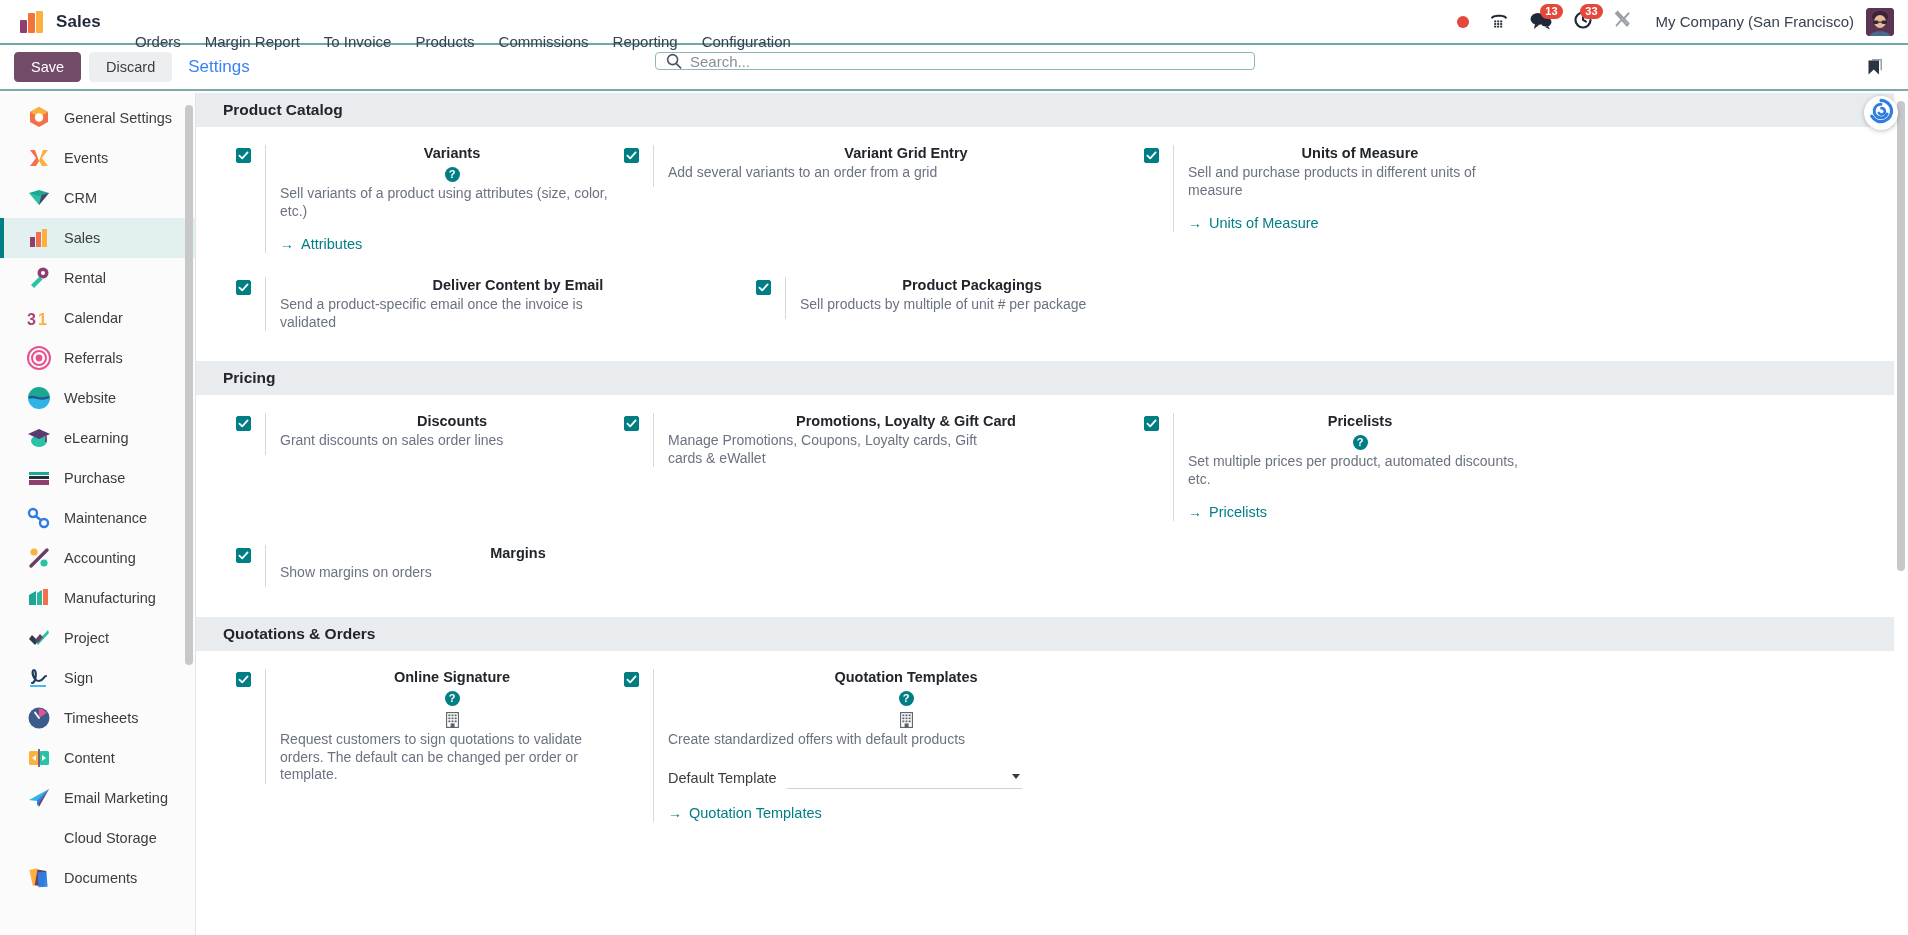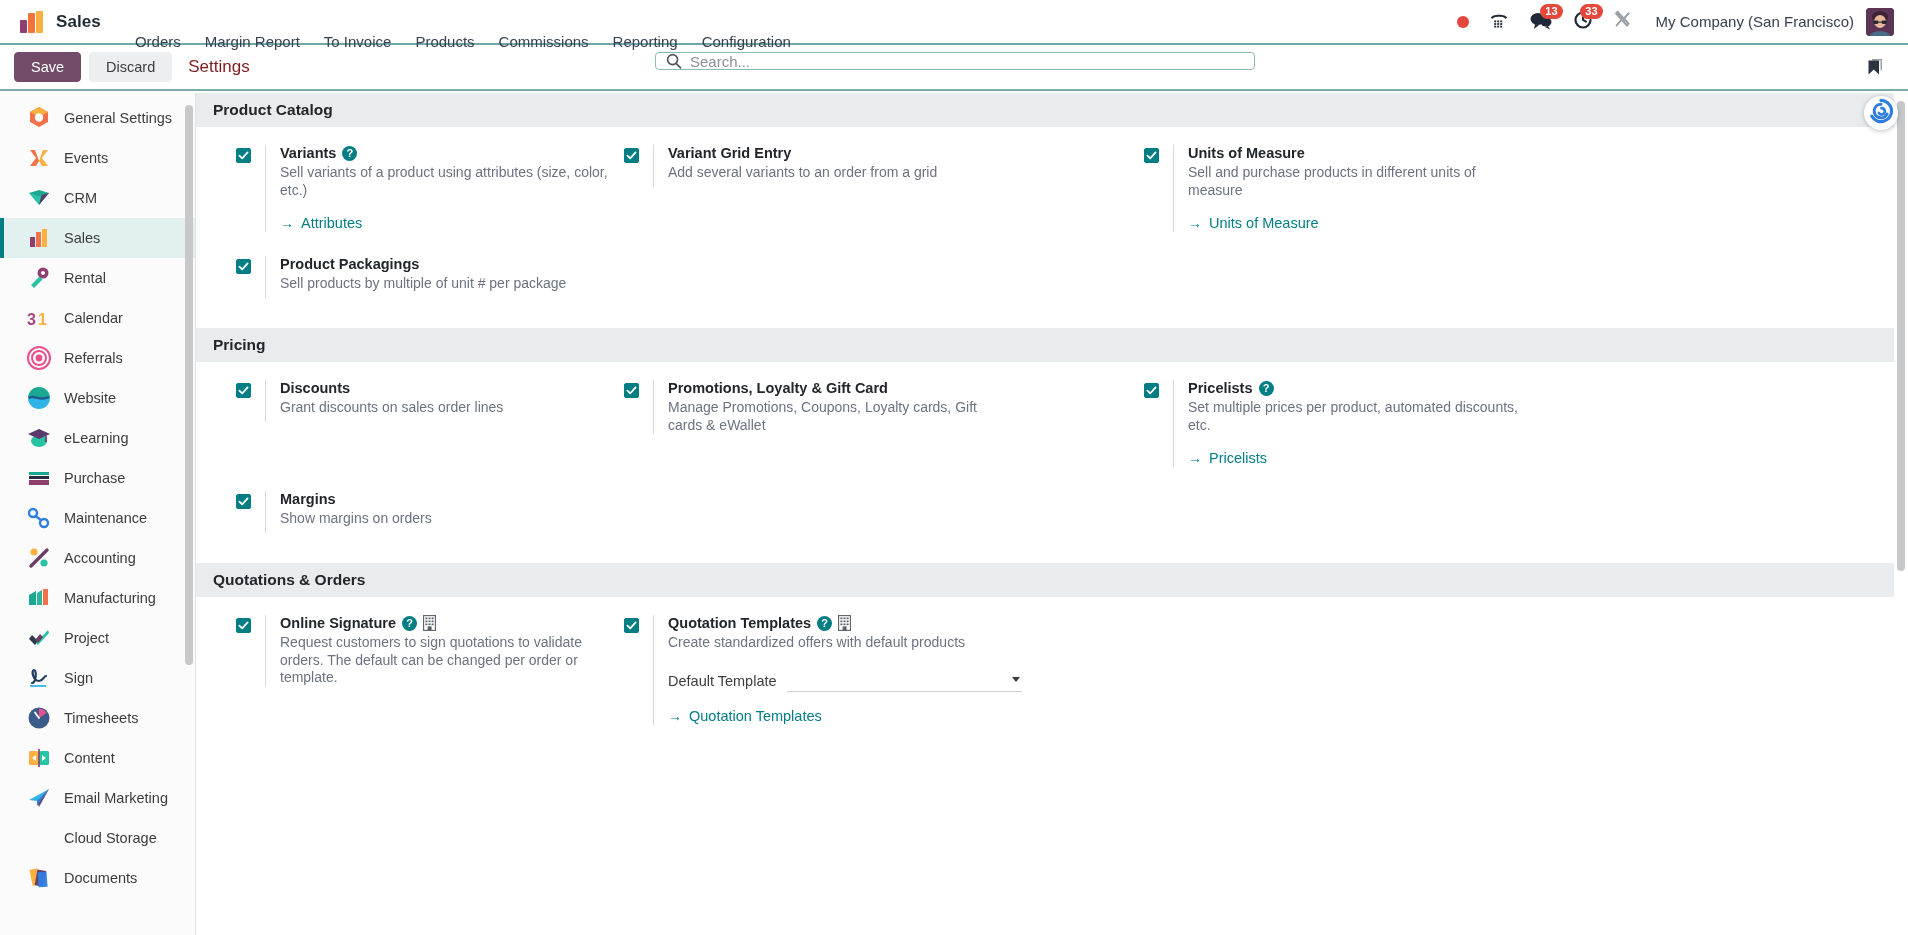--- a/index.html
+++ b/index.html
@@ -64,21 +64,21 @@
     display: flex; align-items: center; padding: 0 14px;
     z-index: 30;
   }
   .btn {
     font-size: 14.5px; padding: 6px 16px; border-radius: 4px;
     border: 1px solid transparent; cursor: pointer; white-space: nowrap;
     font-family: inherit;
   }
   .btn-save { background: #714b67; color: #fff; border-color: #714b67; margin-right: 8px; }
   .btn-discard { background: #eceef0; color: #3c3c3c; border-color: #eceef0; }
-  .panel-title { font-size: 17px; color: #7f1d1d; margin-left: 16px; white-space: nowrap; text-align: center; }
+  .panel-title { font-size: 17px; color: #3b82f6; margin-left: 16px; white-space: nowrap; text-align: center; }
   .search-wrap {
     position: absolute; left: 655px; top: 7px; width: 600px; height: 18px;
   }
   .search-box {
     width: 100%; height: 100%;
     border: 1px solid #8fb8b8; border-radius: 4px;
     background: #fff; display: flex; align-items: center; padding: 0 10px;
   }
   .search-icon { flex: 0 0 auto; margin-right: 8px; color: #4b5563; display: flex; }
   .search-input {
@@ -117,42 +117,42 @@
 
   
   .content {
     flex: 1 1 auto; height: 842px; position: relative; overflow: hidden;
     background: #ffffff;
   }
   .content-inner { padding: 0 0 0 0; }
   .settings-block { }
   .section-header {
     background: #e9ecef; height: 34px; display: flex; align-items: center;
-    padding-left: 17px; margin-right: 14px;
+    padding-left: 27px; margin-right: 14px;
   }
   .section-title { font-size: 15.5px; font-weight: bold; color: #22262b; white-space: nowrap; }
   .section-body {
     display: flex; flex-wrap: wrap; padding: 18px 0 6px 40px;
   }
   .setting {
     width: 388px; margin-right: 0px; padding-bottom: 24px; display: flex;
     align-items: flex-start; position: relative;
   }
   .setting.col2 { width: 520px; }
   .chk {
     flex: 0 0 auto; width: 15px; height: 15px; margin-top: 3px; margin-right: 0;
     border-radius: 2px; background: #017e84; border: 1px solid #017e84;
     display: flex; align-items: center; justify-content: center; cursor: pointer;
   }
   .chk svg { display: block; }
   .setting-body {
     margin-left: 14px; padding-left: 14px; border-left: 1px solid #d6d9dc;
     min-height: 42px; flex: 1 1 auto;
   }
-  .setting-title-row { display: flex; align-items: center; gap: 6px; }
+  .setting-title-row { display: flex; align-items: center; gap: 6px; flex-direction: column; }
   .setting-title { font-size: 14.5px; font-weight: bold; color: #22262b; white-space: nowrap; }
   .help-icon {
     width: 15px; height: 15px; border-radius: 50%; background: #017e84;
     color: #fff; font-size: 11px; font-weight: bold; line-height: 15px;
     text-align: center; cursor: pointer; flex: 0 0 auto; font-family: inherit;
   }
   .company-icon { flex: 0 0 auto; display: flex; cursor: default; }
   .setting-desc {
     font-size: 14px; color: #6b7280; margin-top: 3px; line-height: 1.25;
     max-width: 330px;
@@ -511,20 +511,33 @@
                 <svg width="11" height="11" viewBox="0 0 11 11">
                   <path d="M1.4 5.6 L4.2 8.4 L9.6 2.4" stroke="#ffffff" stroke-width="1.8" fill="none" stroke-linecap="round" stroke-linejoin="round"></path>
                 </svg>
               </div>
               <div class="setting-body"><div class="setting-title-row">
                   <span class="setting-title">Units of Measure</span>
                 </div><div class="setting-desc">Sell and purchase products in different units of measure</div><div class="inner-link">
                   <span class="arr">→</span>
                   <span>Units of Measure</span>
                 </div></div>
+            </div>
+            <div class="setting col2">
+              <div class="chk">
+                <svg width="11" height="11" viewBox="0 0 11 11">
+                  <path d="M1.4 5.6 L4.2 8.4 L9.6 2.4" stroke="#ffffff" stroke-width="1.8" fill="none" stroke-linecap="round" stroke-linejoin="round"></path>
+                </svg>
+              </div>
+              <div class="setting-body">
+                <div class="setting-title-row">
+                  <span class="setting-title">Deliver Content by Email</span>
+                </div>
+                <div class="setting-desc wide">Send a product-specific email once the invoice is validated</div>
+              </div>
             </div>
             <div class="setting">
               <div class="chk">
                 <svg width="11" height="11" viewBox="0 0 11 11">
                   <path d="M1.4 5.6 L4.2 8.4 L9.6 2.4" stroke="#ffffff" stroke-width="1.8" fill="none" stroke-linecap="round" stroke-linejoin="round"></path>
                 </svg>
               </div>
               <div class="setting-body">
                 <div class="setting-title-row">
                   <span class="setting-title">Product Packagings</span>

